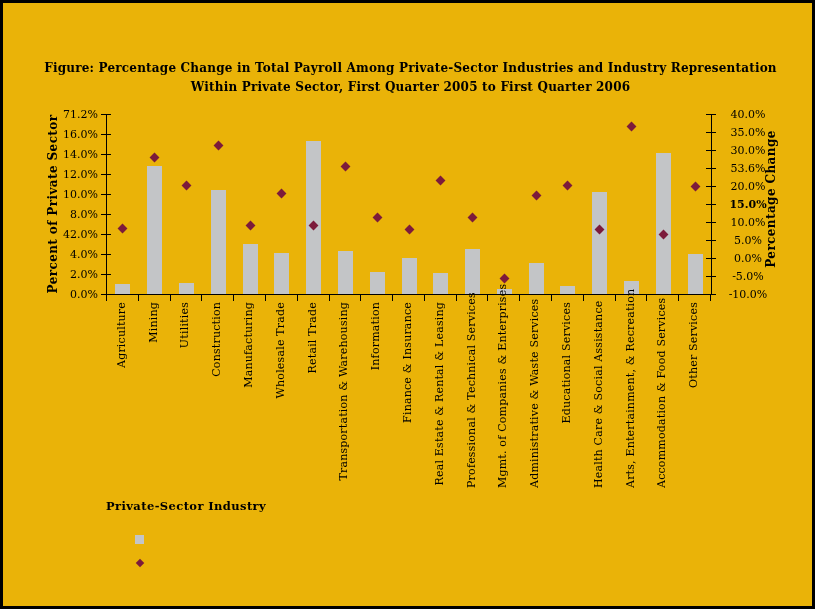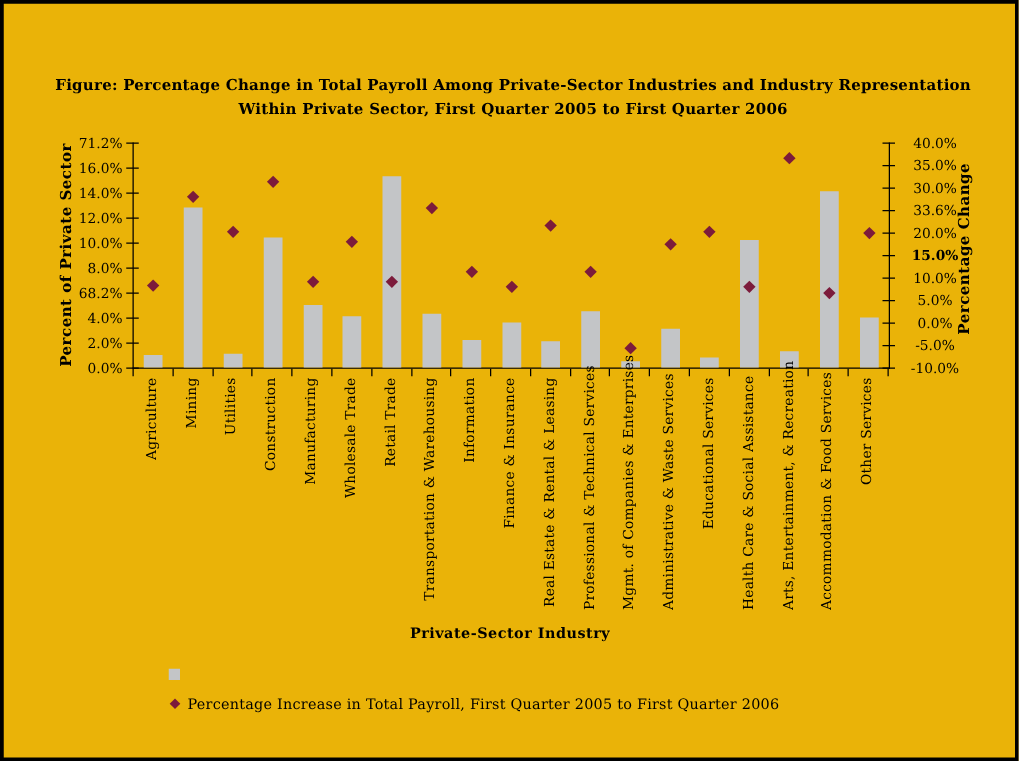--- a/index.html
+++ b/index.html
@@ -37,21 +37,21 @@
     position:absolute;width:186px;height:14px;line-height:14px;
     font-size:11px;text-align:right;white-space:nowrap;
     transform:rotate(-90deg);letter-spacing:0.2px;
   }
   .axis-title{
     font-weight:bold;font-size:12px;letter-spacing:0.4px;white-space:nowrap;
     text-align:center;
   }
   .axis-title.vert{transform:rotate(-90deg);}
   .xtitle{
-    left:103px;top:496px;width:604px;text-align:center;
+    left:103px;top:496px;width:604px;text-align:left;
     font-weight:bold;font-size:11.5px;letter-spacing:0.4px;
   }
   .legend{
     left:131px;top:525px;width:650px;
   }
   .legend-row{
     display:flex;align-items:center;height:23px;
     font-size:11.5px;letter-spacing:0.2px;white-space:nowrap;
   }
   .swatch-wrap{width:12px;height:12px;position:relative;margin-right:4px;flex:0 0 12px;}
@@ -120,35 +120,35 @@
       <div class="ytick-label left abs" style="left: 39px; top: 125px;">16.0%</div>
       <div class="tick abs" style="left: 98px; top: 151px; width: 10px; height: 1px;"></div>
       <div class="ytick-label left abs" style="left: 39px; top: 145px;">14.0%</div>
       <div class="tick abs" style="left: 98px; top: 171px; width: 10px; height: 1px;"></div>
       <div class="ytick-label left abs" style="left: 39px; top: 165px;">12.0%</div>
       <div class="tick abs" style="left: 98px; top: 191px; width: 10px; height: 1px;"></div>
       <div class="ytick-label left abs" style="left: 39px; top: 185px;">10.0%</div>
       <div class="tick abs" style="left: 98px; top: 211px; width: 10px; height: 1px;"></div>
       <div class="ytick-label left abs" style="left: 39px; top: 205px;">8.0%</div>
       <div class="tick abs" style="left: 98px; top: 231px; width: 10px; height: 1px;"></div>
-      <div class="ytick-label left abs" style="left: 39px; top: 225px;">68.2%</div>
+      <div class="ytick-label left abs" style="left: 39px; top: 225px;">42.0%</div>
       <div class="tick abs" style="left: 98px; top: 251px; width: 10px; height: 1px;"></div>
       <div class="ytick-label left abs" style="left: 39px; top: 245px; text-align: right;">4.0%</div>
       <div class="tick abs" style="left: 98px; top: 271px; width: 10px; height: 1px;"></div>
       <div class="ytick-label left abs" style="left: 39px; top: 265px;">2.0%</div>
       <div class="tick abs" style="left: 98px; top: 291px; width: 10px; height: 1px;"></div>
       <div class="ytick-label left abs" style="left: 39px; top: 285px;">0.0%</div>
       <div class="tick abs" style="left: 703px; top: 111px; width: 10px; height: 1px;"></div>
       <div class="ytick-label right abs" style="left: 715px; top: 105px;">40.0%</div>
       <div class="tick abs" style="left: 703px; top: 129px; width: 10px; height: 1px;"></div>
       <div class="ytick-label right abs" style="left: 715px; top: 123px;">35.0%</div>
       <div class="tick abs" style="left: 703px; top: 147px; width: 10px; height: 1px;"></div>
       <div class="ytick-label right abs" style="left: 715px; top: 141px;">30.0%</div>
       <div class="tick abs" style="left: 703px; top: 165px; width: 10px; height: 1px;"></div>
-      <div class="ytick-label right abs" style="left: 715px; top: 159px;">33.6%</div>
+      <div class="ytick-label right abs" style="left: 715px; top: 159px;">53.6%</div>
       <div class="tick abs" style="left: 703px; top: 183px; width: 10px; height: 1px;"></div>
       <div class="ytick-label right abs" style="left: 715px; top: 177px;">20.0%</div>
       <div class="tick abs" style="left: 703px; top: 201px; width: 10px; height: 1px;"></div>
       <div class="ytick-label right abs" style="left: 715px; top: 195px; font-weight: bold;">15.0%</div>
       <div class="tick abs" style="left: 703px; top: 219px; width: 10px; height: 1px;"></div>
       <div class="ytick-label right abs" style="left: 715px; top: 213px;">10.0%</div>
       <div class="tick abs" style="left: 703px; top: 237px; width: 10px; height: 1px;"></div>
       <div class="ytick-label right abs" style="left: 715px; top: 231px;">5.0%</div>
       <div class="tick abs" style="left: 703px; top: 255px; width: 10px; height: 1px;"></div>
       <div class="ytick-label right abs" style="left: 715px; top: 249px;">0.0%</div>
@@ -202,17 +202,16 @@
   <div class="abs legend">
     <div class="legend-row">
       <span class="swatch-wrap">
           <span class="swatch-bar" id="swatch-bar" style="background: rgb(195, 197, 199);"></span>
         </span>
     </div>
     <div class="legend-row">
       <span class="swatch-wrap">
           <span class="swatch-diamond" id="swatch-diamond" style="background: rgb(124, 27, 59);"></span>
         </span>
-      <span>Percentage Increase in Total Payroll, First Quarter 2005 to First Quarter 2006</span>
     </div>
   </div>
 
 </div>
 
 </body></html>

